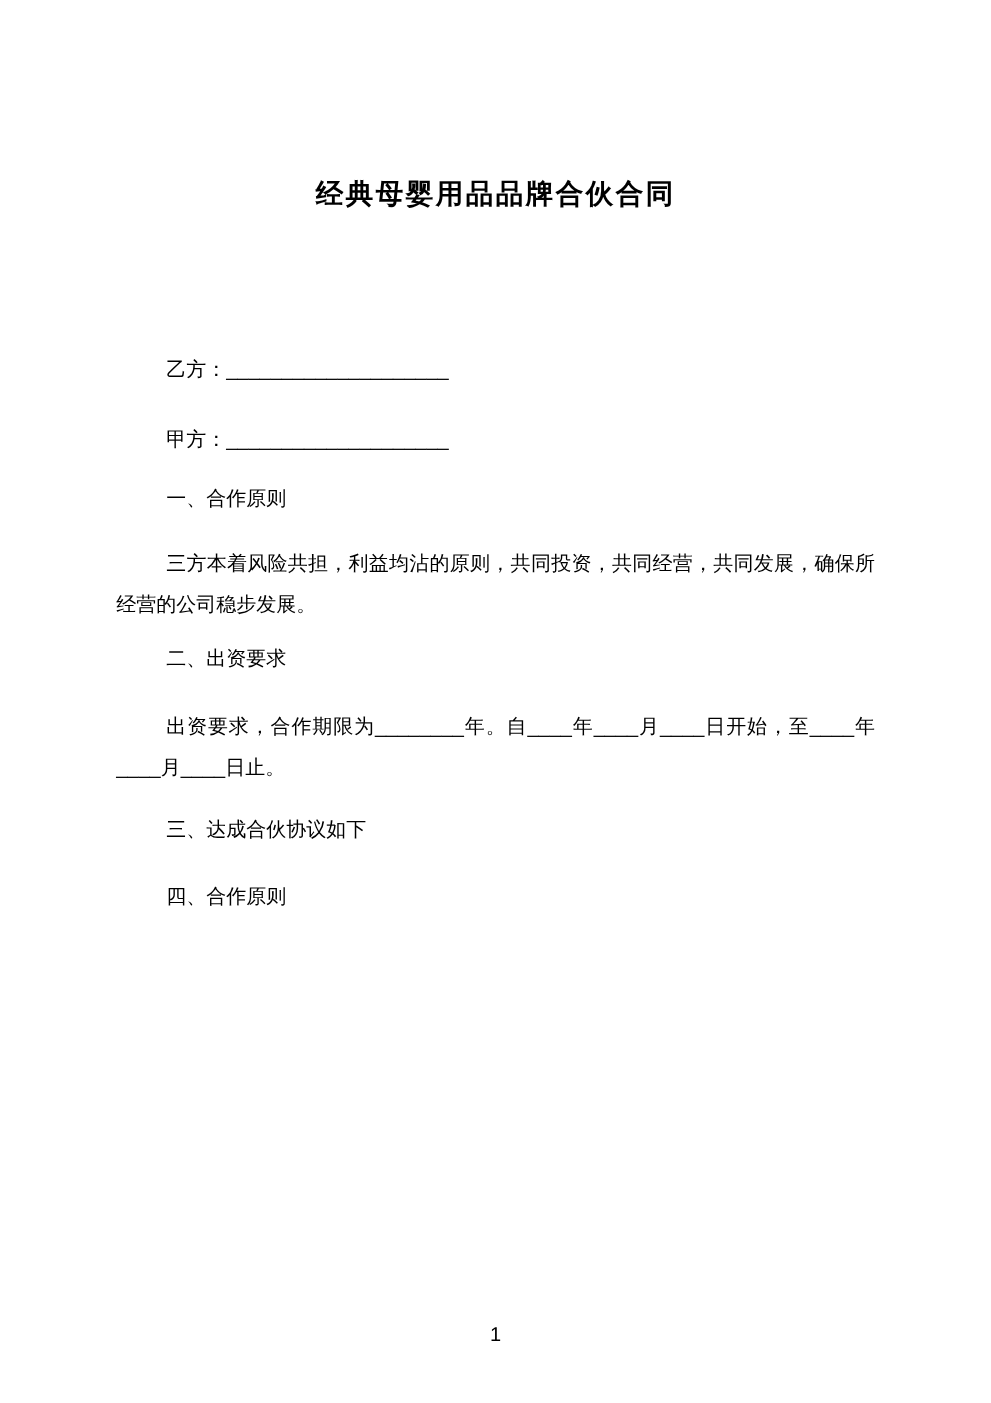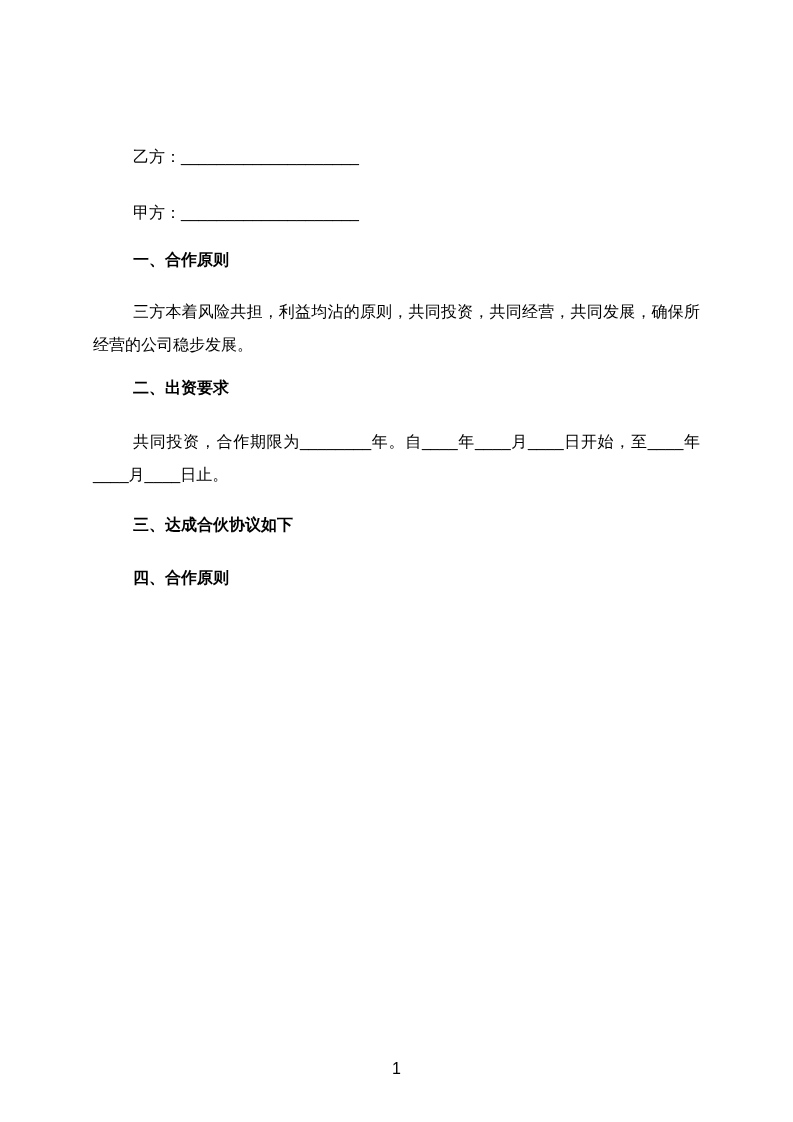--- a/index.html
+++ b/index.html
@@ -40,21 +40,21 @@
   .para {
     margin: 0;
     line-height: 33px;
     text-align: justify;
     text-indent: 40px;
   }
   .heading {
     margin: 0;
     line-height: 33px;
     text-indent: 40px;
-    font-weight: bold;
+    font-weight: normal;
   }
   .blank {
     letter-spacing: 0;
   }
   .mb10 { margin-bottom: 10px; }
   .mb14 { margin-bottom: 14px; }
   .mb17 { margin-bottom: 17px; }
   .mb19 { margin-bottom: 19px; }
   .mb20 { margin-bottom: 20px; }
   .mb21 { margin-bottom: 21px; }
@@ -66,32 +66,33 @@
     text-align: center;
     font-size: 16px;
     line-height: 19px;
   }
 </style>
 </head>
 <body>
 
 <div class="page">
 
+  <h1 class="doc-title">经典母婴用品品牌合伙合同</h1>
 
   <div class="parties">
     <p class="party-line"><span>乙方：</span><span class="blank">____________________</span></p>
     <p class="party-line"><span>甲方：</span><span class="blank">____________________</span></p>
   </div>
 
 
   <p class="heading mb19">一、合作原则</p>
   <p class="para mb10">三方本着风险共担，利益均沾的原则，共同投资，共同经营，共同发展，确保所经营的公司稳步发展。</p>
 
   <p class="heading mb21">二、出资要求</p>
-  <p class="para mb17">共同投资，合作期限为________年。自____年____月____日开始，至____年____月____日止。</p>
+  <p class="para mb17">出资要求，合作期限为________年。自____年____月____日开始，至____年____月____日止。</p>
 
   <p class="heading mb20">三、达成合伙协议如下</p>
 
   <p class="heading">四、合作原则</p>
 
   <div class="page-number">1</div>
 
 </div>
 
 </body></html>

